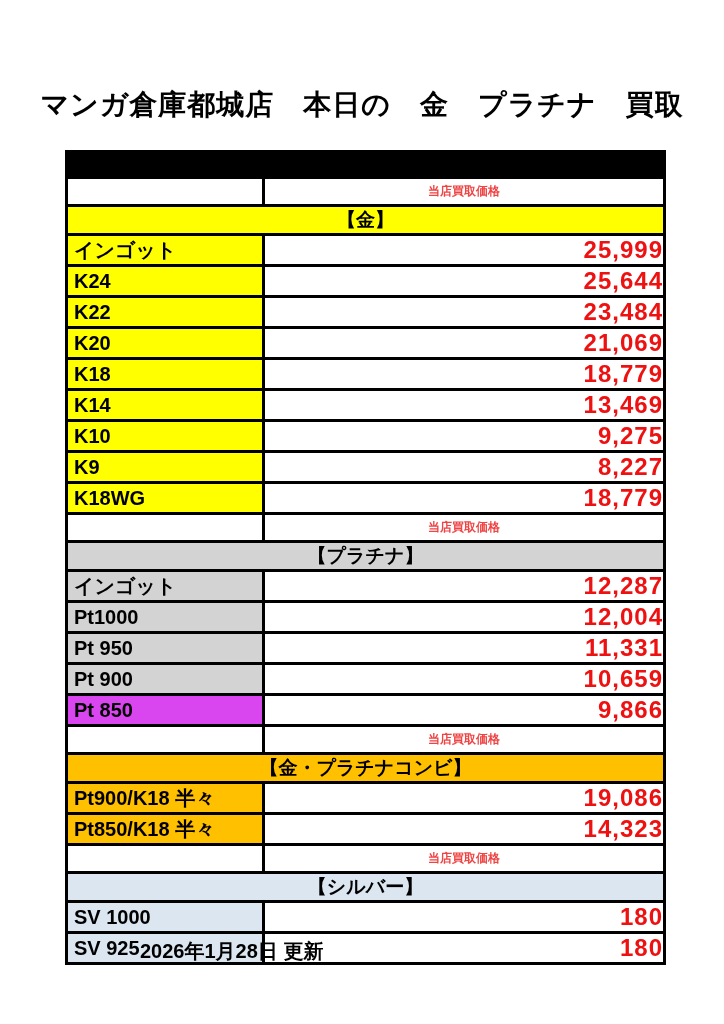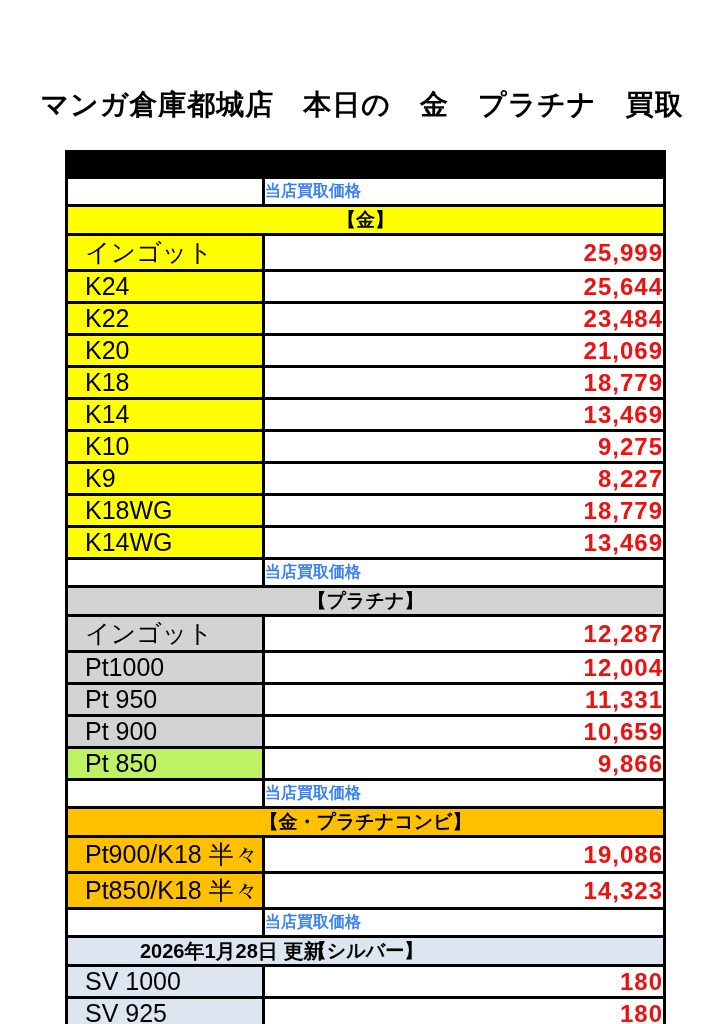--- a/index.html
+++ b/index.html
@@ -43,36 +43,36 @@
     white-space: nowrap;
   }
   td.bar-cell {
     background: #000;
     height: 23px;
   }
   td.blank-cell {
     background: #ffffff;
   }
   td.price-header-cell {
-    text-align: left;
+    text-align: center;
     font-weight: bold;
-    font-size: 16px;
-    color: #3b82f6;
+    font-size: 12px;
+    color: #ef4444;
   }
   td.section-cell {
     text-align: center;
     font-weight: 900;
     font-size: 19px;
     color: #000;
   }
   td.item-cell {
-    font-weight: 400;
-    font-size: 25px;
-    color: #000;
-    padding-left: 17px;
+    font-weight: 700;
+    font-size: 20px;
+    color: #000;
+    padding-left: 6px;
   }
   td.price-cell {
     text-align: right;
     font-weight: 900;
     font-size: 24px;
     color: var(--price-color, #ee1111);
     letter-spacing: 1px;
   }
   .footer {
     position: absolute;
@@ -136,24 +136,20 @@
         </tr>
         <tr>
           <td class="item-cell" style="background: rgb(255, 255, 0);">K9</td>
           <td class="price-cell">8,227</td>
         </tr>
         <tr>
           <td class="item-cell" style="background: rgb(255, 255, 0); margin-top: 19px;">K18WG</td>
           <td class="price-cell">18,779</td>
         </tr>
         <tr>
-          <td class="item-cell" style="background: rgb(255, 255, 0);">K14WG</td>
-          <td class="price-cell">13,469</td>
-        </tr>
-        <tr>
           <td class="blank-cell"></td>
           <td class="price-header-cell">当店買取価格</td>
         </tr>
         <tr>
           <td class="section-cell" colspan="2" style="background: rgb(211, 211, 211);">【プラチナ】</td>
         </tr>
         <tr>
           <td class="item-cell" style="background: rgb(211, 211, 211);">インゴット</td>
           <td class="price-cell">12,287</td>
         </tr>
@@ -163,21 +159,21 @@
         </tr>
         <tr>
           <td class="item-cell" style="background: rgb(211, 211, 211);">Pt 950</td>
           <td class="price-cell">11,331</td>
         </tr>
         <tr>
           <td class="item-cell" style="background: rgb(211, 211, 211);">Pt 900</td>
           <td class="price-cell">10,659</td>
         </tr>
         <tr>
-          <td class="item-cell" style="background: #bef264; margin-left: 35px;">Pt 850</td>
+          <td class="item-cell" style="background: #d946ef; margin-left: 35px;">Pt 850</td>
           <td class="price-cell">9,866</td>
         </tr>
         <tr>
           <td class="blank-cell"></td>
           <td class="price-header-cell">当店買取価格</td>
         </tr>
         <tr>
           <td class="section-cell" colspan="2" style="background: rgb(255, 192, 0);">【金・プラチナコンビ】</td>
         </tr>
         <tr>

